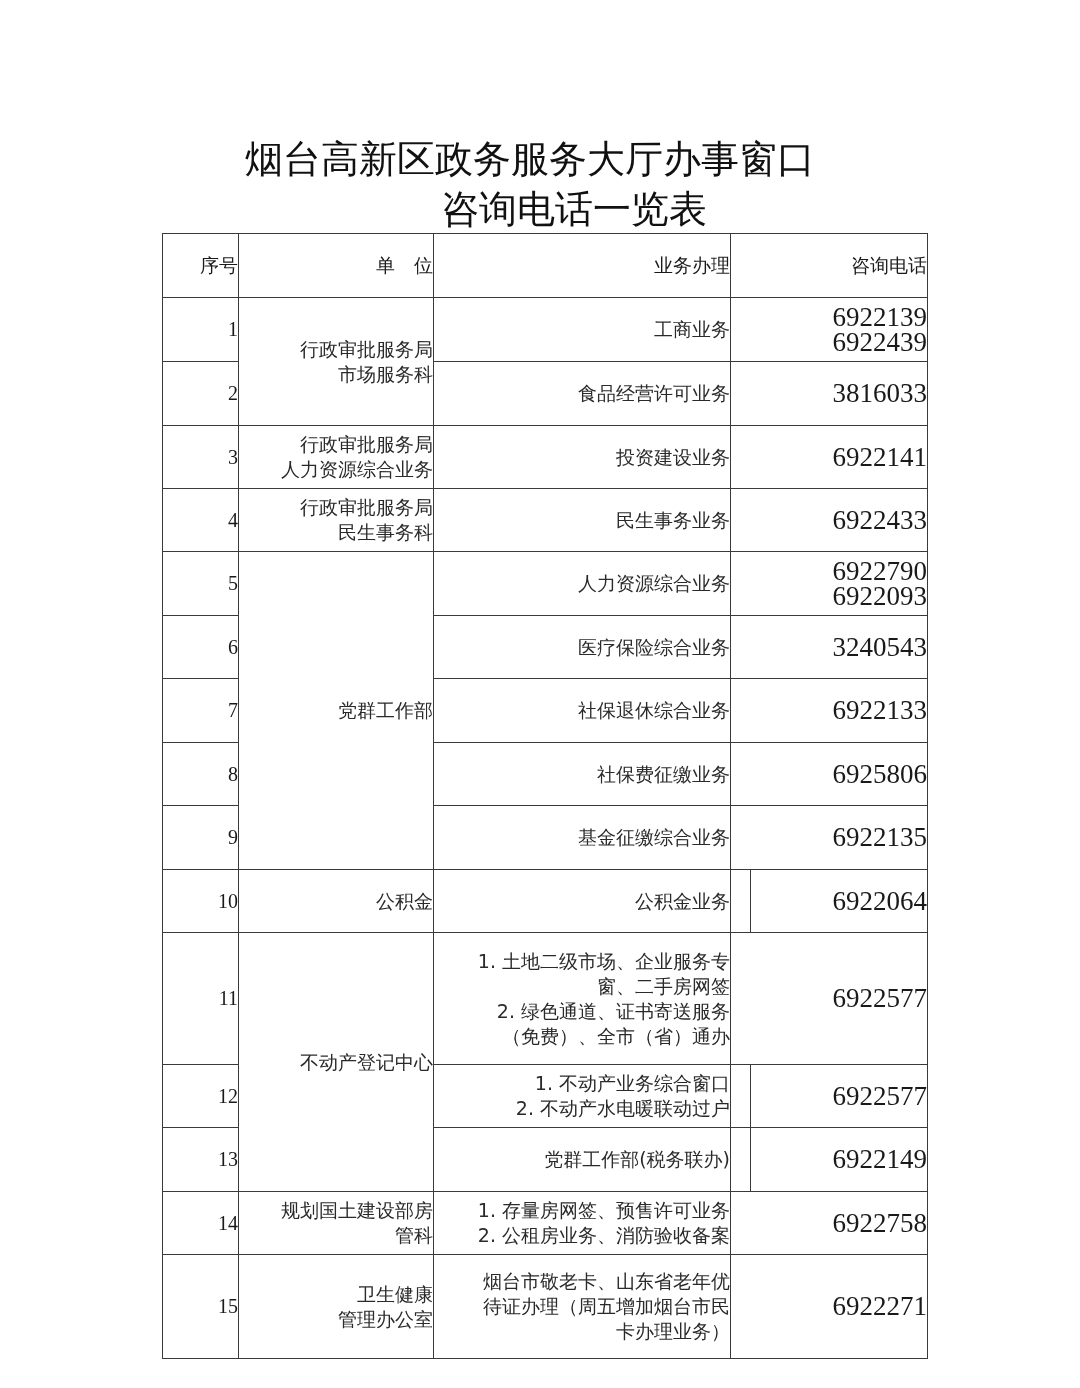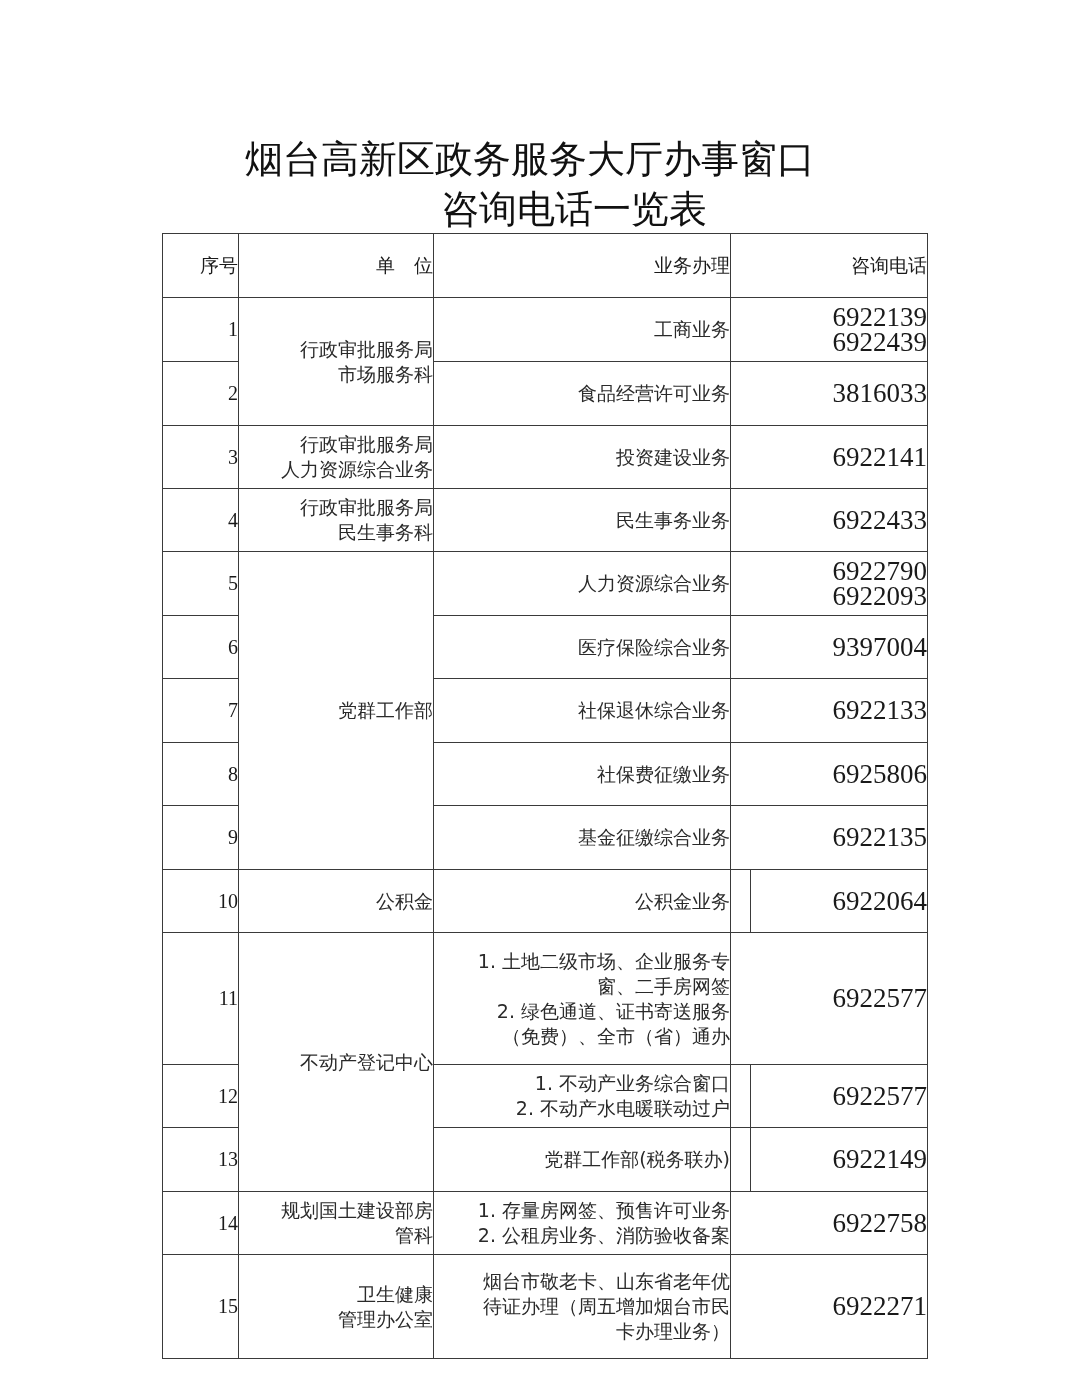--- a/index.html
+++ b/index.html
@@ -107,21 +107,21 @@
         <span class="line">6922093</span>
       </td>
     </tr>
 
     <tr class="r64">
       <td class="num">6</td>
       <td class="svc">
         <span class="line">医疗保险综合业务</span>
       </td>
       <td class="phone">
-        <span class="line">9397004</span>
+        <span class="line">3240543</span>
       </td>
     </tr>
 
     <tr class="r65">
       <td class="num">7</td>
       <td class="svc">
         <span class="line">社保退休综合业务</span>
       </td>
       <td class="phone">
         <span class="line">6922133</span>

